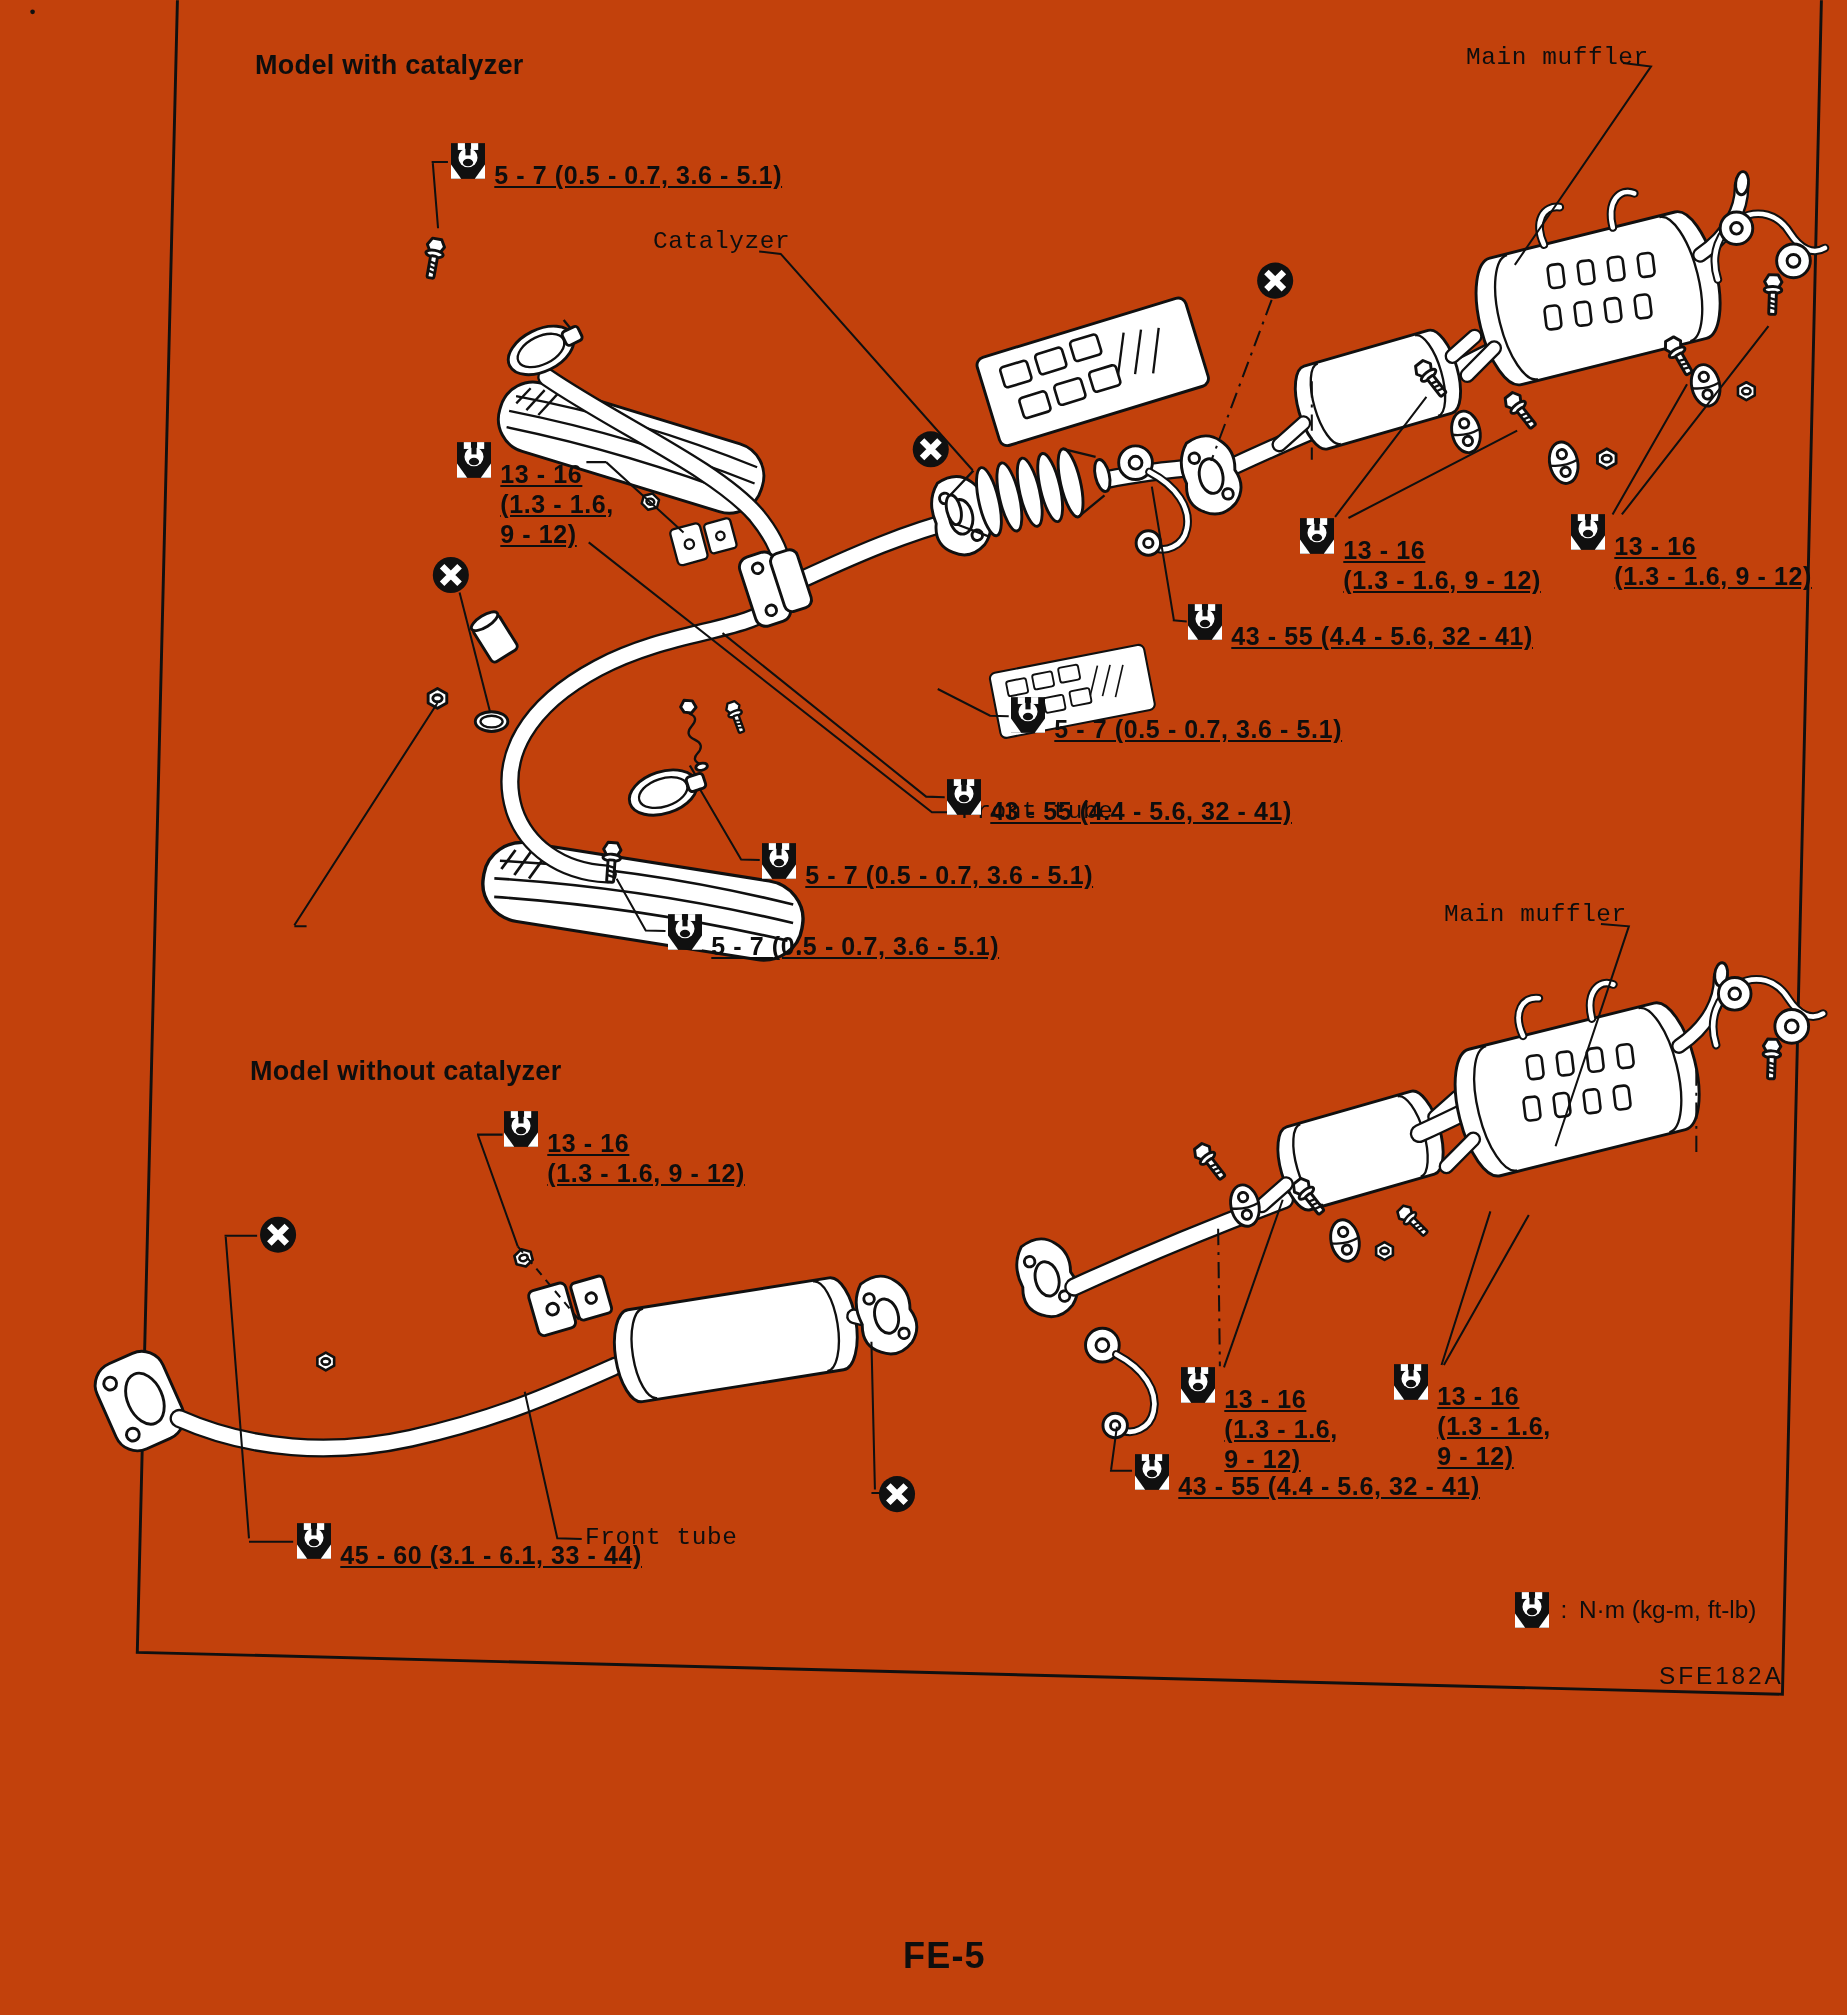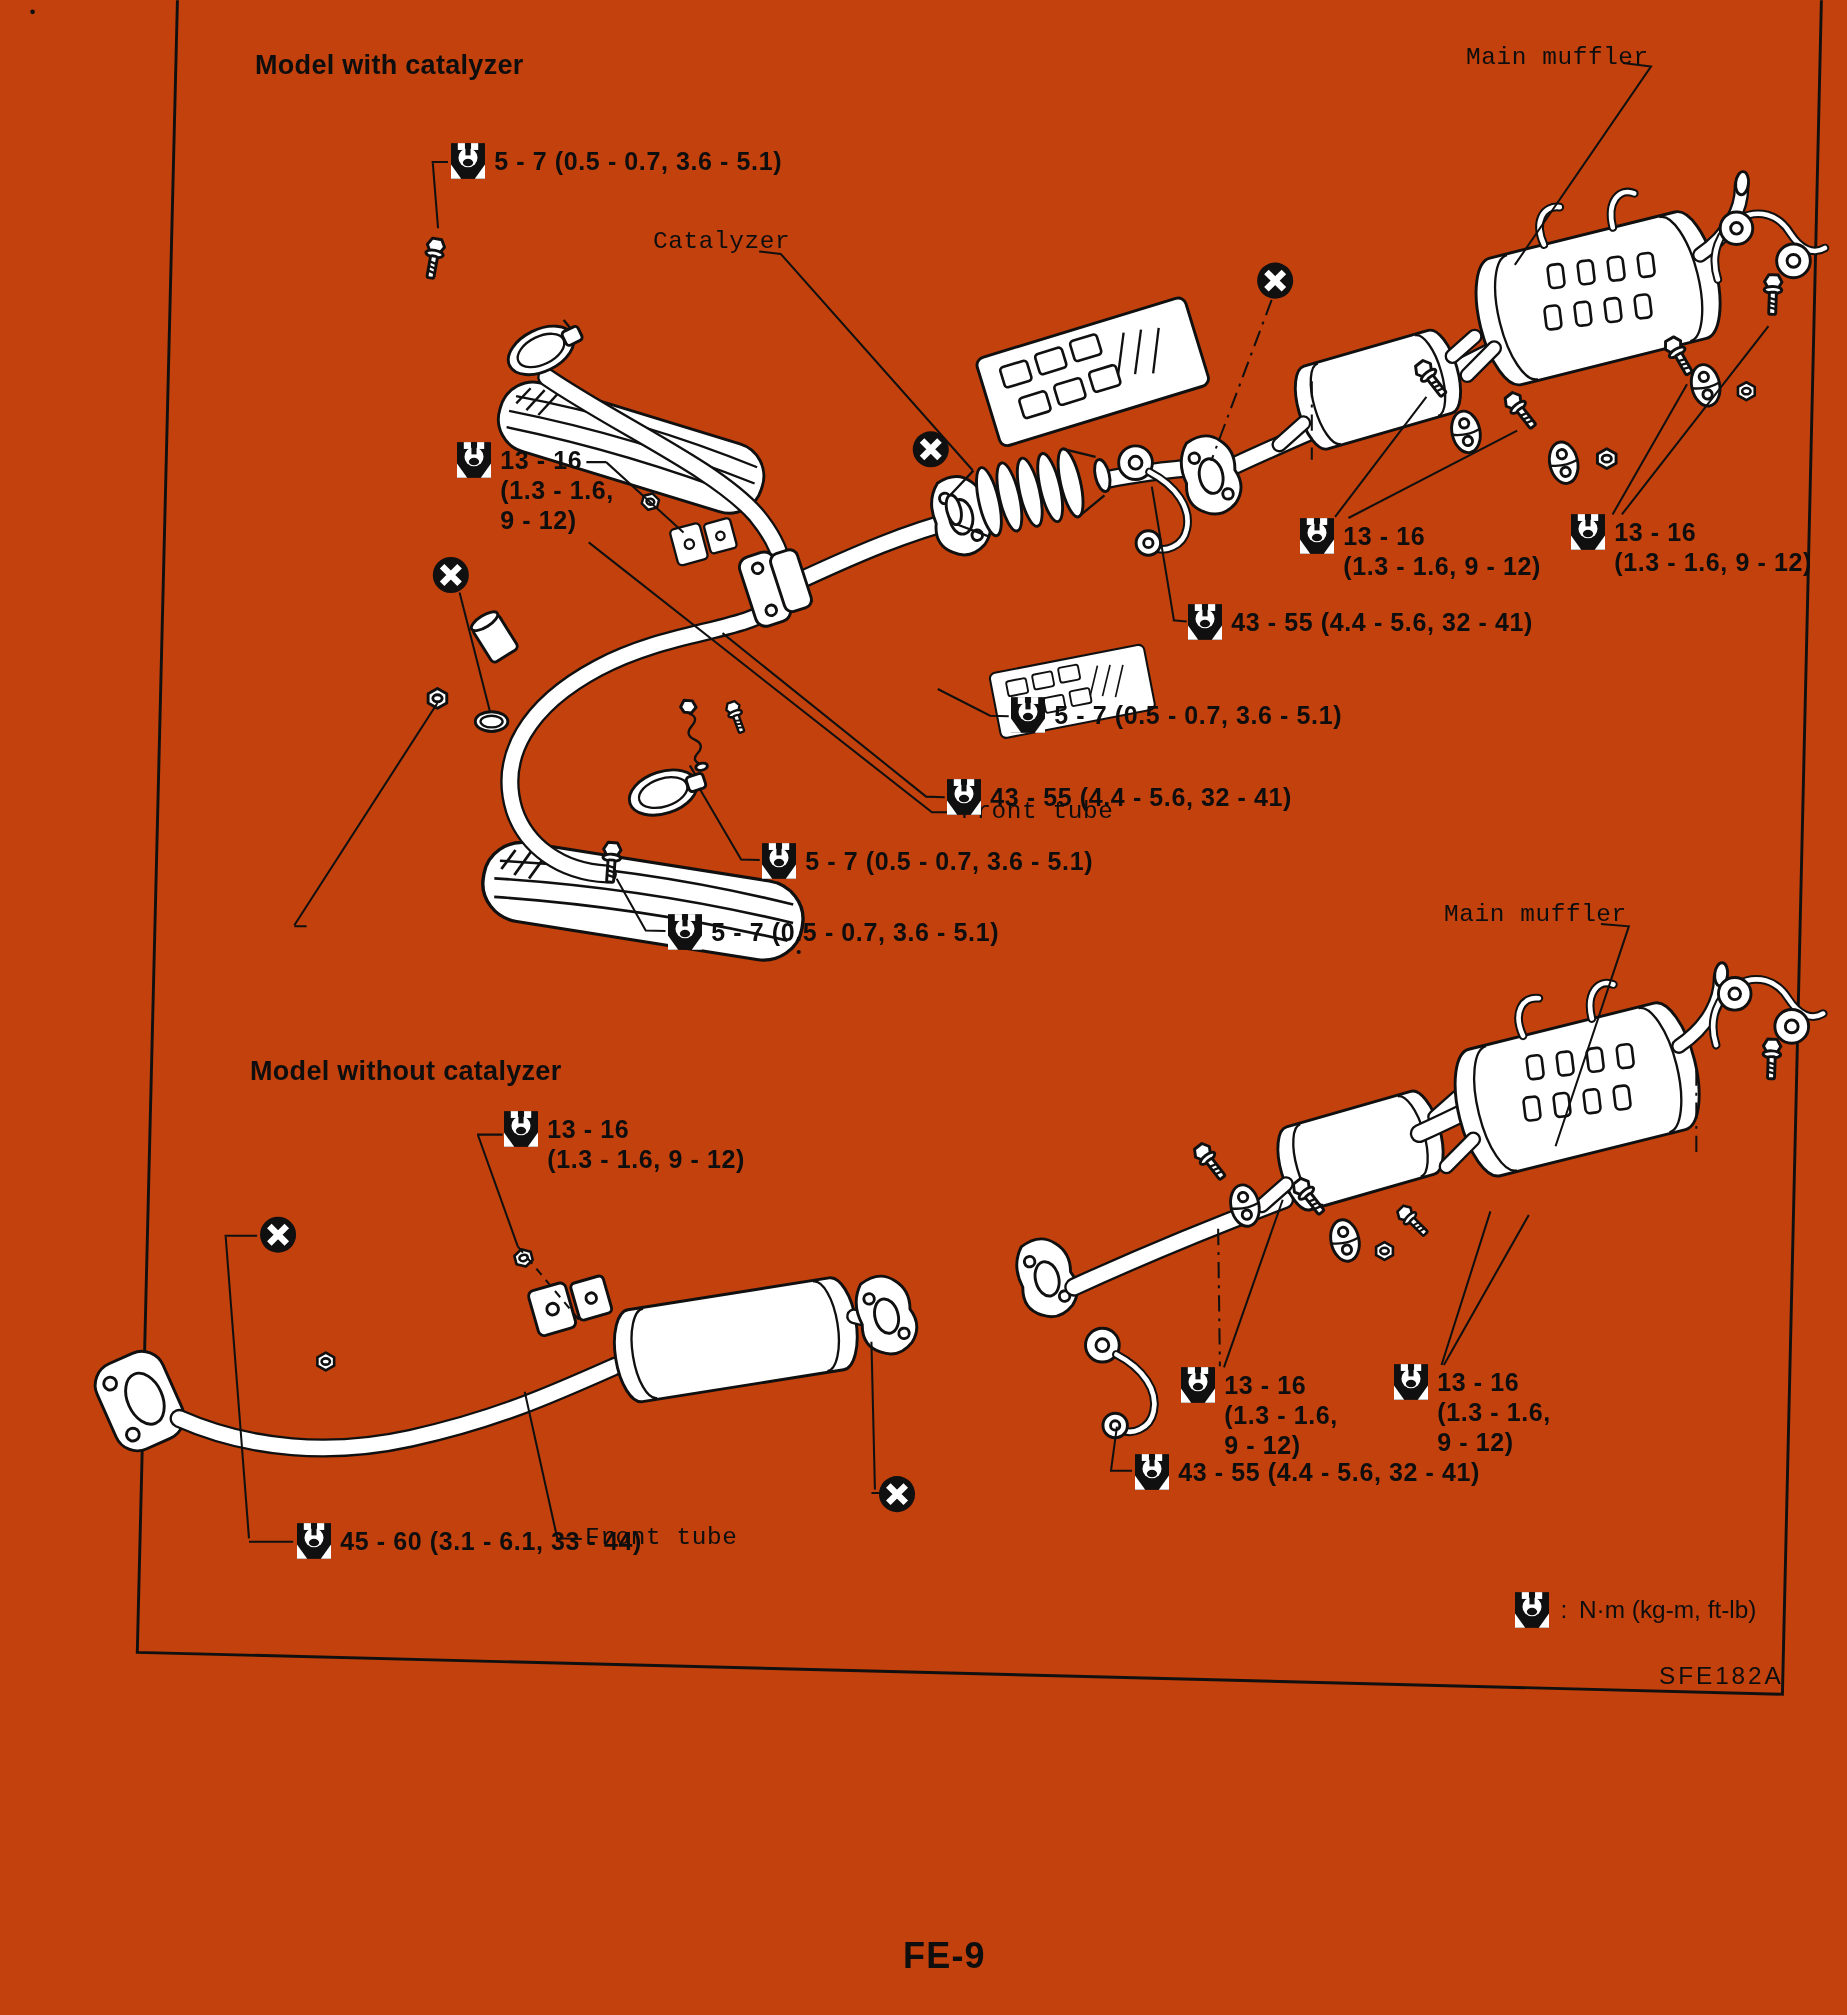--- a/index.html
+++ b/index.html
@@ -16,21 +16,21 @@
   .frame{fill:none;stroke:#101010;stroke-width:5;}
   .tube-o{stroke:#101010;stroke-width:33;fill:none;stroke-linecap:round;}
   .tube-i{stroke:#fff;stroke-width:25;fill:none;stroke-linecap:round;}
   .stub-o{stroke:#101010;stroke-width:27;fill:none;stroke-linecap:round;}
   .stub-i{stroke:#fff;stroke-width:19;fill:none;stroke-linecap:round;}
   .rod-o{stroke:#101010;stroke-width:15;fill:none;stroke-linecap:round;}
   .rod-i{stroke:#fff;stroke-width:8;fill:none;stroke-linecap:round;}
 
   .tq{position:absolute;z-index:2;display:flex;gap:9.3px;align-items:flex-start;
       font-weight:bold;font-size:25px;letter-spacing:0.6px;white-space:nowrap;}
-  .tq .tl{display:flex;flex-direction:column;line-height:30px;margin-top:3px;}
+  .tq .tl{display:flex;flex-direction:column;line-height:30px;margin-top:17px;text-decoration:underline;}
   .ticon{flex:0 0 auto;width:34px;height:36px;}
   .ticon svg{display:block;width:100%;height:100%;}
   .pn{position:absolute;z-index:2;font-size:24.4px;letter-spacing:0.6px;white-space:nowrap;font-family:Liberation Mono, monospace;}
   .sec{position:absolute;z-index:2;font-size:27px;font-weight:bold;letter-spacing:0.3px;white-space:nowrap;}
   .legend{position:absolute;z-index:2;display:flex;gap:11.6px;align-items:center;
           font-size:24.4px;white-space:nowrap;}
   .code{position:absolute;z-index:2;font-size:24.4px;letter-spacing:2.9px;text-align:center;}
   .footer{position:absolute;z-index:2;font-size:36px;font-weight:bold;letter-spacing:1.2px;}
 </style>
 </head>
@@ -599,16 +599,16 @@
           <path d="M0,21 L6,21 L0,12.5 Z" fill="#fff"></path>
           <path d="M20,21 L14,21 L20,12.5 Z" fill="#fff"></path>
         </svg>
       </span>
     <span>:</span>
     <span>N·m (kg-m, ft-lb)</span>
   </div>
 
   <div class="code" style="left:1659px;top:1662px">SFE182A</div>
 
-  <div class="footer" style="left:903px;top:1935px">FE-9</div>
+  <div class="footer" style="left:903px;top:1935px">FE-5</div>
 
 </div>
 
 
 </body></html>

